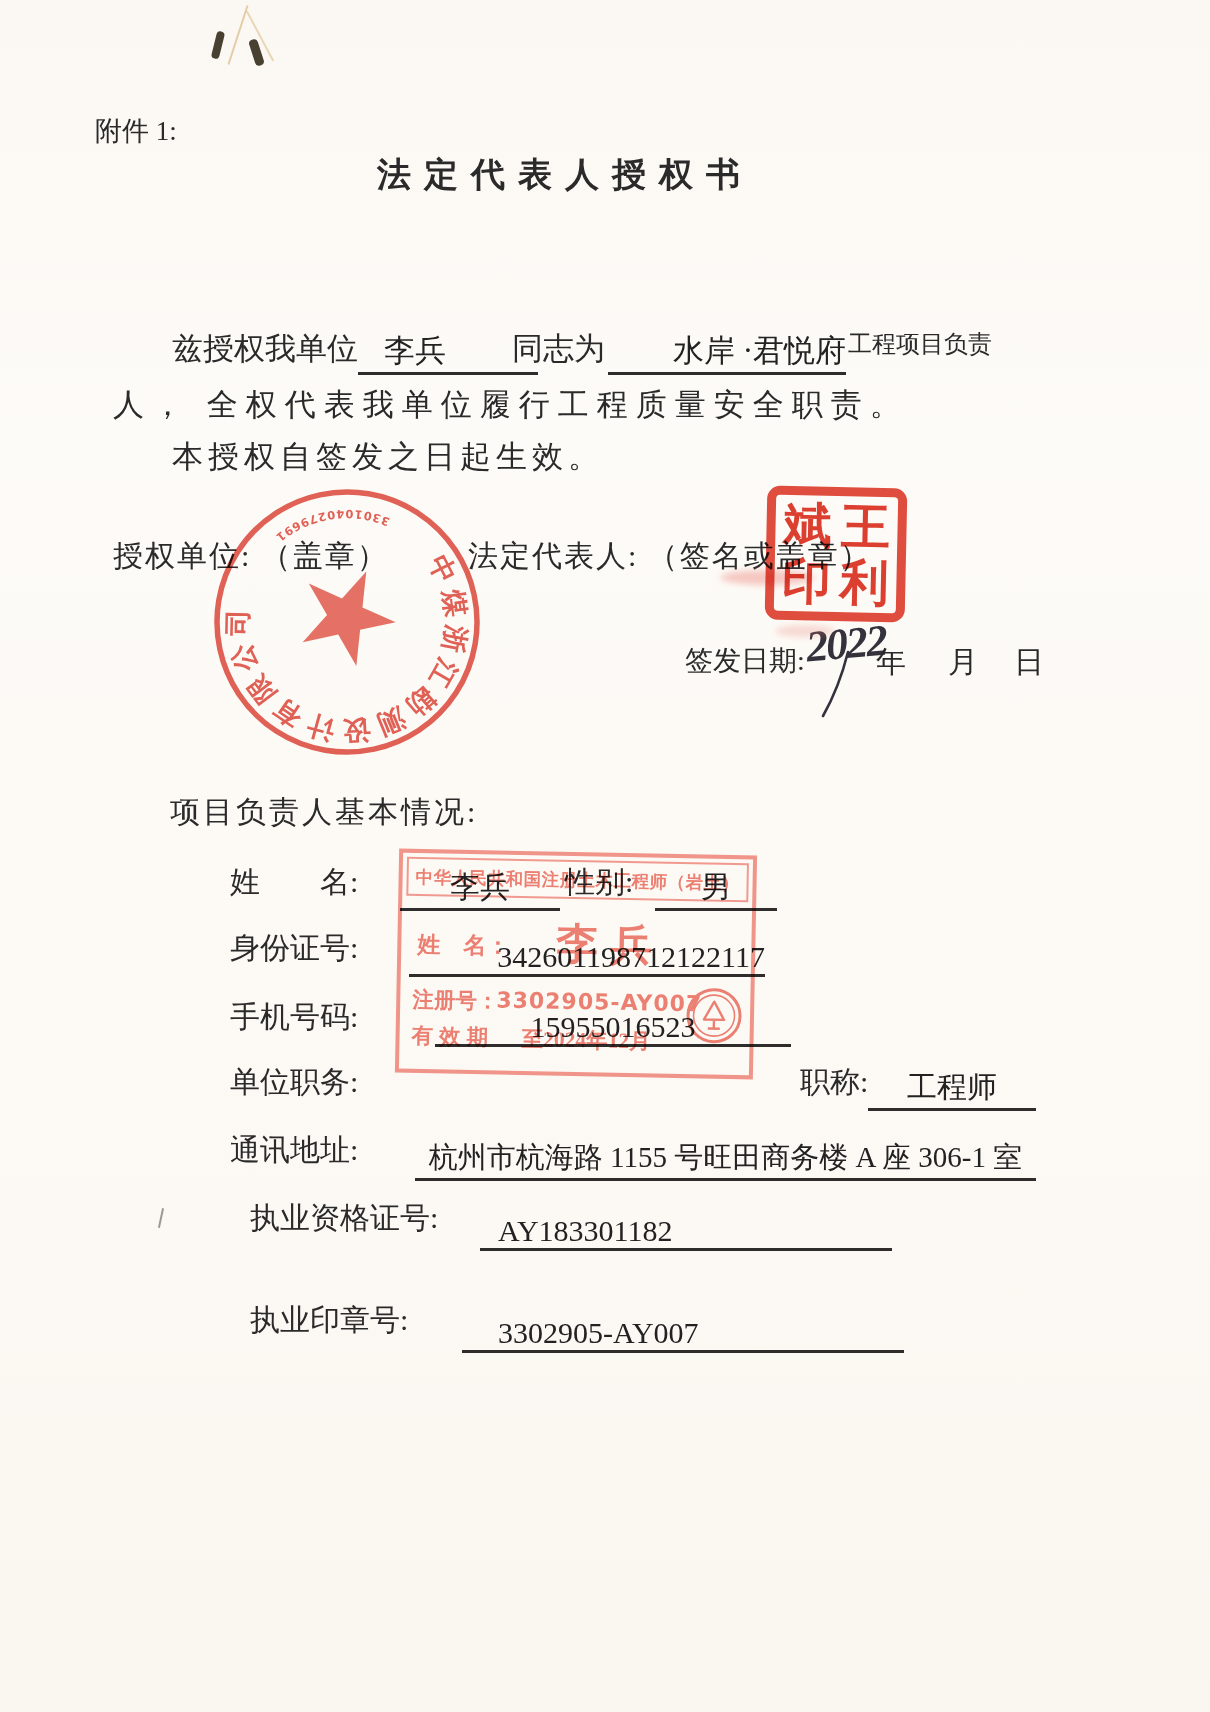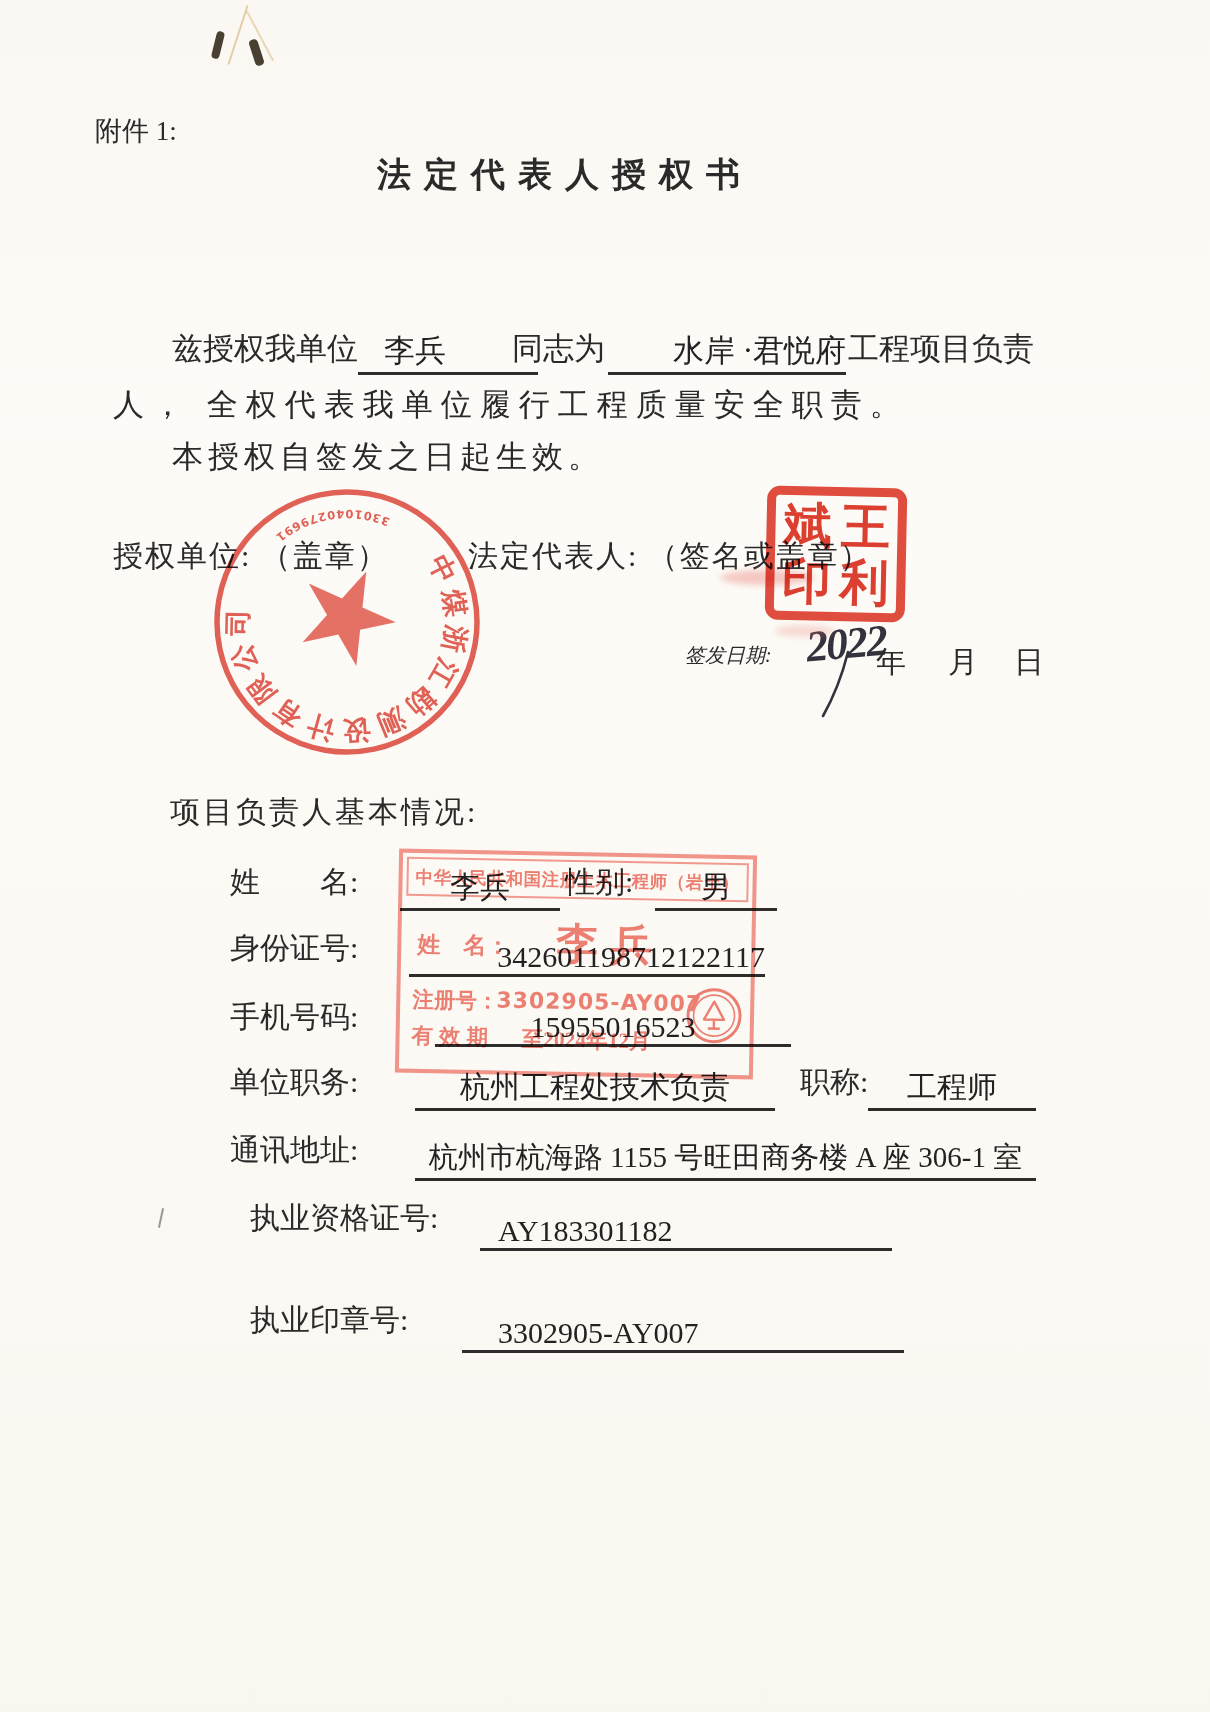--- a/index.html
+++ b/index.html
@@ -58,29 +58,29 @@
   <div class="abs txt" style="left:0;width:1130px;top:152px;font-size:34px;font-weight:bold;letter-spacing:13px;text-align:center;">法定代表人授权书</div>
 
   <div class="abs txt" style="left:172px;top:328px;font-size:31px;">兹授权我单位</div>
   <div class="u left" style="left:358px;top:326px;width:154px;height:46px;padding-left:26px;font-size:31px;">
     <span>李兵</span>
   </div>
   <div class="abs txt" style="left:512px;top:328px;font-size:31px;">同志为</div>
   <div class="u" style="left:608px;top:326px;width:238px;height:46px;font-size:31px;justify-content:flex-end;">
     <span>水岸 ·君悦府</span>
   </div>
-  <div class="abs txt" style="left:848px;top:328px;font-size:31px;">工程项目负责</div>
+  <div class="abs txt" style="left:848px;top:328px;font-size:24px;">工程项目负责</div>
 
   <div class="abs txt" style="left:113px;top:384px;font-size:31px;letter-spacing:8px;">人， 全权代表我单位履行工程质量安全职责。</div>
   <div class="abs txt" style="left:172px;top:436px;font-size:31px;letter-spacing:5px;">本授权自签发之日起生效。</div>
 
   <div class="abs txt" style="left:113px;top:536px;font-size:30px;letter-spacing:2px;">授权单位: （盖章）</div>
   <div class="abs txt" style="left:468px;top:536px;font-size:30px;letter-spacing:2px;">法定代表人: （签名或盖章）</div>
 
-  <div class="abs txt" style="left:685px;top:642px;font-size:20px;font-style:italic;">签发日期:</div>
+  <div class="abs txt" style="left:685px;top:642px;font-size:28px;">签发日期:</div>
   <div class="abs hand" style="left:806px;top:618px;font-size:44px;">2022</div>
   <svg class="abs" style="left:818px;top:648px;" width="42" height="72" viewBox="0 0 42 72">
     <path d="M30,4 C24,28 14,52 5,68" stroke="#34333d" stroke-width="2.6" fill="none" stroke-linecap="round"></path>
   </svg>
   <div class="abs txt" style="left:876px;top:642px;font-size:30px;">年</div>
   <div class="abs txt" style="left:948px;top:642px;font-size:30px;">月</div>
   <div class="abs txt" style="left:1014px;top:642px;font-size:30px;">日</div>
 
   <div class="abs txt" style="left:170px;top:792px;font-size:30px;letter-spacing:3px;">项目负责人基本情况:</div>
 
@@ -97,23 +97,20 @@
   <div class="u" style="left:409px;top:928px;width:356px;height:46px;justify-content:flex-end;">
     <span>342601198712122117</span>
   </div>
 
   <div class="abs txt label" style="left:230px;top:997px;">手机号码:</div>
   <div class="u" style="left:435px;top:997px;width:356px;height:47px;">
     <span>15955016523</span>
   </div>
 
   <div class="abs txt label" style="left:230px;top:1062px;">单位职务:</div>
-  <div class="u" style="left:415px;top:1062px;width:360px;height:46px;">
-    <span>杭州工程处技术负责</span>
-  </div>
   <div class="abs txt label" style="left:800px;top:1062px;">职称:</div>
   <div class="u" style="left:868px;top:1062px;width:168px;height:46px;">
     <span>工程师</span>
   </div>
 
   <div class="abs txt label" style="left:230px;top:1130px;">通讯地址:</div>
   <div class="u" style="left:415px;top:1130px;width:621px;height:48px;font-size:29px;">
     <span>杭州市杭海路 1155 号旺田商务楼 A 座 306-1 室</span>
   </div>
 

